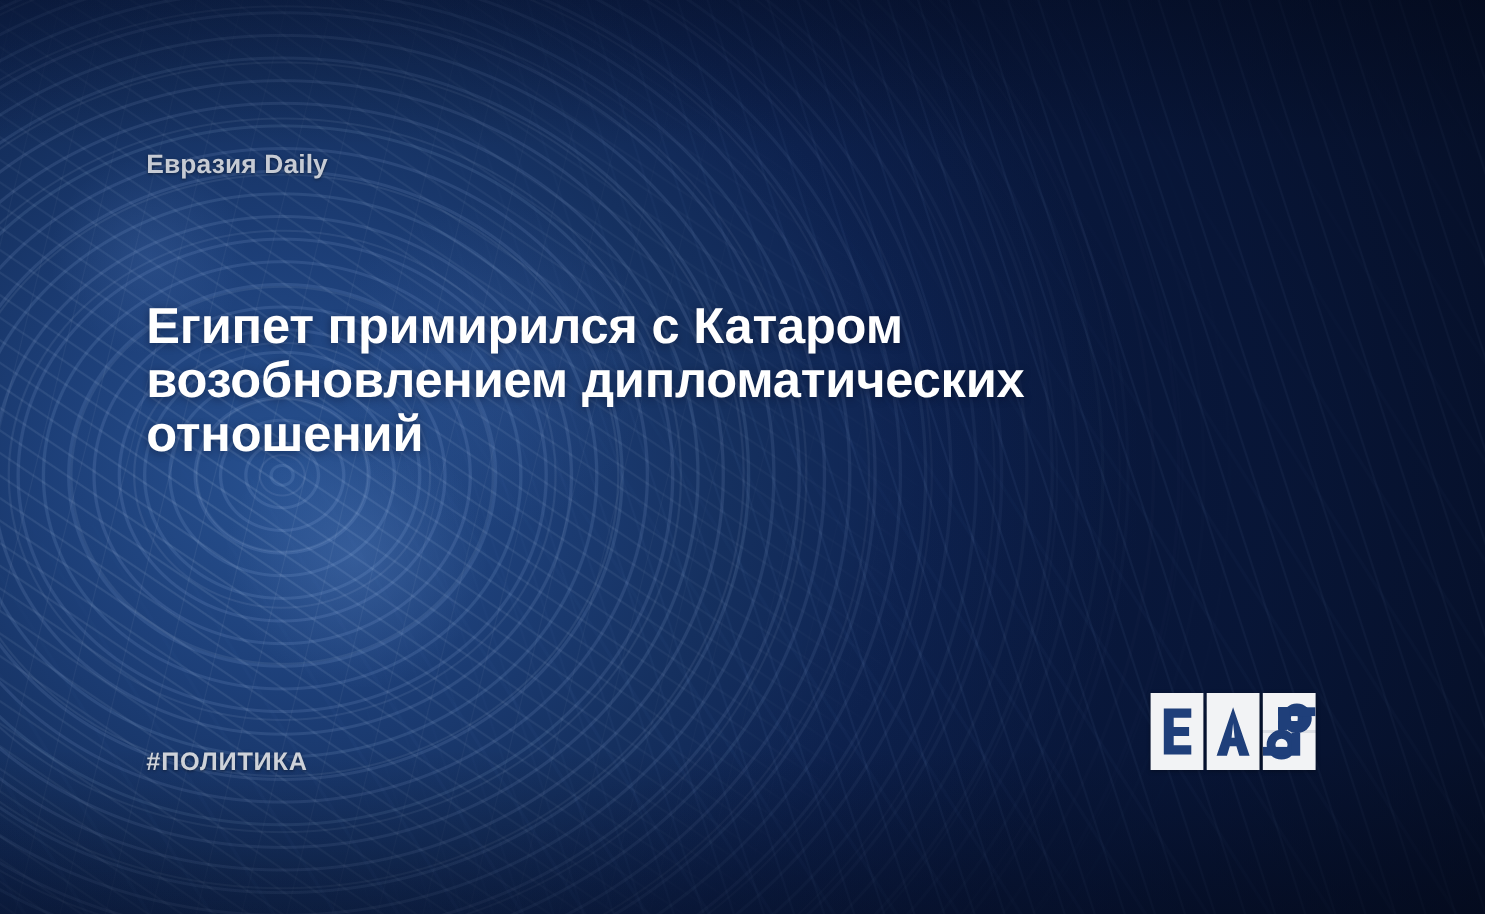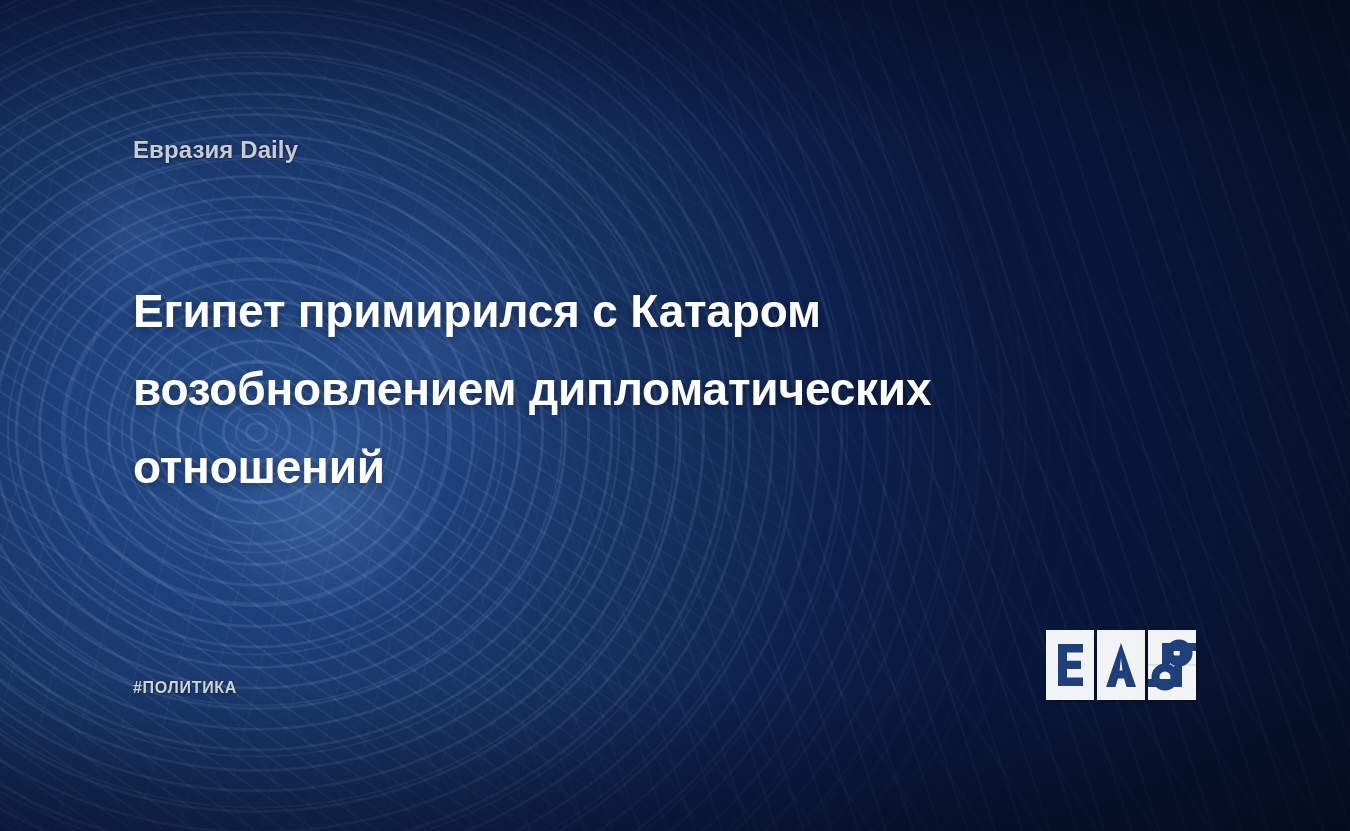--- a/index.html
+++ b/index.html
@@ -155,32 +155,32 @@
     white-space: nowrap;
   }
 
   .headline {
     position: absolute;
     left: 133px;
     top: 272px;
     width: 990px;
     margin: 0;
     font-size: 46px;
-    line-height: 78px;
+    line-height: 49px;
     font-weight: 700;
     color: #ffffff;
     letter-spacing: -0.2px;
     text-shadow: 0 2px 8px rgba(2,8,24,0.40);
   }
 
   .topic {
     position: absolute;
     left: 133px;
     top: 679px;
-    font-size: 16px;
+    font-size: 23px;
     font-weight: 700;
     letter-spacing: 0.7px;
     color: #ced2d9;
     text-shadow: 0 1px 3px rgba(0,0,0,0.45);
     white-space: nowrap;
   }
 
   
 
   .logo {

